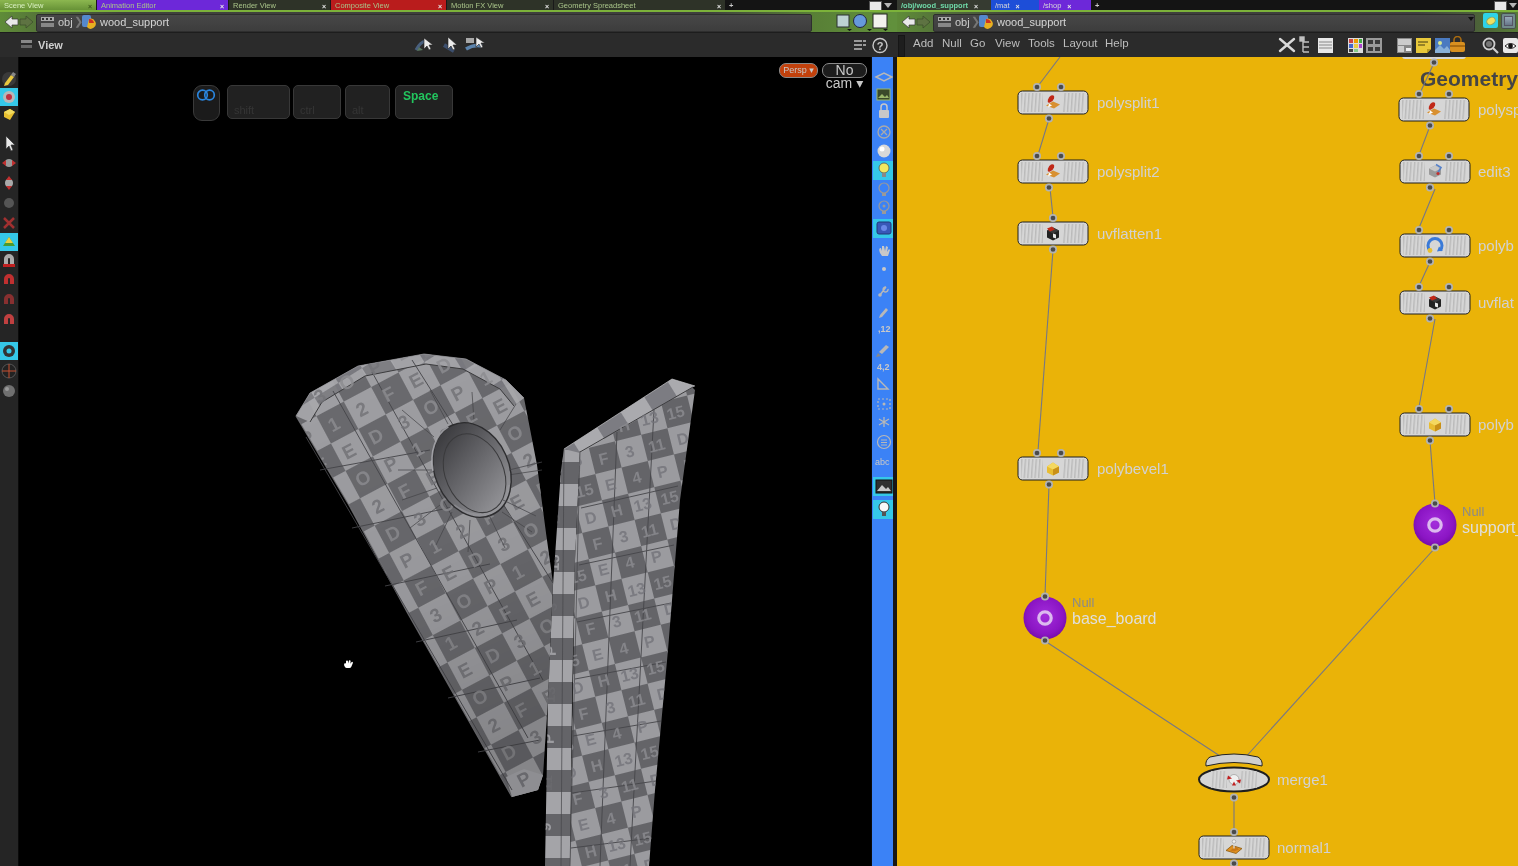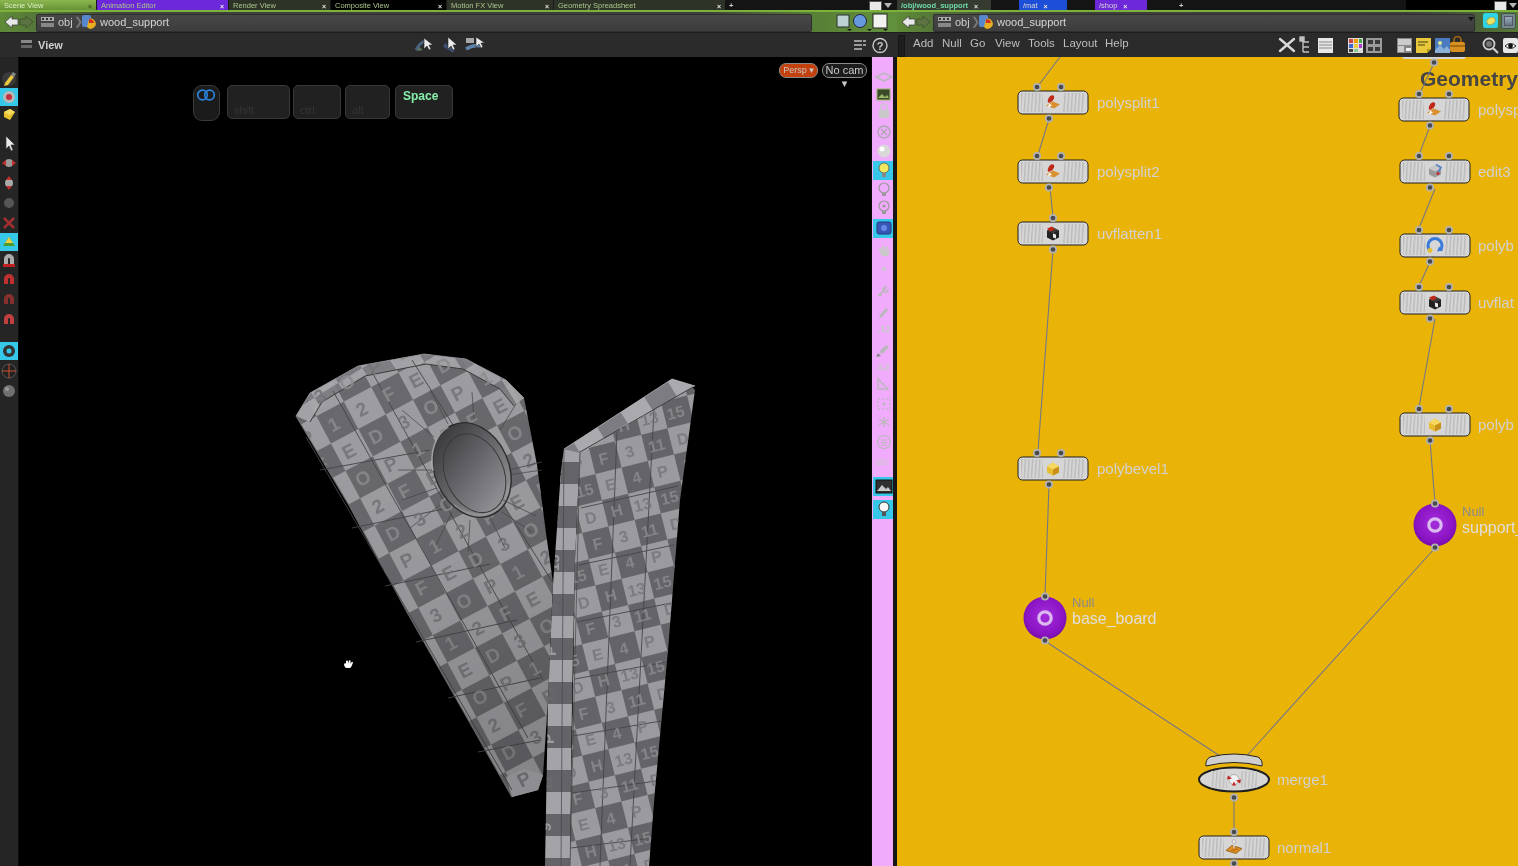--- a/index.html
+++ b/index.html
@@ -13,30 +13,30 @@
 .menutxt{color:#bdbdbd;font-size:11.5px;position:absolute;top:5px;}
 </style>
 </head>
 <body>
 <div id="root">
 
 <div class="abs tabbar" style="left:0;top:0;width:897px;">
   <div class="tab" style="background:linear-gradient(#8cb750,#679237);color:#d8efc0;width:96px;justify-content:space-between;box-sizing:border-box;">Scene View<span class="tx" style="color:#3c5a1c;">×</span></div>
   <div class="tab" style="background:#6d28d9;color:#a9c489;width:132px;justify-content:space-between;box-sizing:border-box;border-left:1px solid #191919;">Animation Editor<span class="tx">×</span></div>
   <div class="tab" style="background:#2e3328;color:#a9c489;width:102px;justify-content:space-between;box-sizing:border-box;border-left:1px solid #191919;">Render View<span class="tx">×</span></div>
-  <div class="tab" style="background:#000000;color:#a9c489;width:116px;justify-content:space-between;box-sizing:border-box;border-left:1px solid #191919;">Composite View<span class="tx">×</span></div>
+  <div class="tab" style="background:#b91c1c;color:#a9c489;width:116px;justify-content:space-between;box-sizing:border-box;border-left:1px solid #191919;">Composite View<span class="tx">×</span></div>
   <div class="tab" style="background:#2e3328;color:#a9c489;width:107px;justify-content:space-between;box-sizing:border-box;border-left:1px solid #191919;">Motion FX View<span class="tx">×</span></div>
   <div class="tab" style="background:#2e3328;color:#a9c489;width:172px;justify-content:space-between;box-sizing:border-box;border-left:1px solid #191919;">Geometry Spreadsheet<span class="tx">×</span></div>
   <div class="tab" style="color:#cccccc;font-weight:bold;">+</div>
 </div>
 
 <div class="abs" style="left:869px;top:1px;width:11px;height:8px;background:#e8e8e8;border:1px solid #555;"></div>
 <div class="abs" style="left:884px;top:3px;width:0;height:0;border-left:4px solid transparent;border-right:4px solid transparent;border-top:5px solid #b5b5b5;"></div>
 
-<div class="abs tabbar" style="left:897px;top:0;width:509px;gap:28px;">
+<div class="abs tabbar" style="left:897px;top:0;width:621px;">
   <div class="tab" style="background:#363b31;color:#6fd9a8;width:86px;font-weight:bold;">/obj/wood_support<span class="tx">×</span></div>
   <div class="tab" style="background:#1d4ed8;color:#d8d8d8;width:40px;">/mat<span class="tx">×</span></div>
   <div class="tab" style="background:#6d28d9;color:#d8d8d8;width:44px;">/shop<span class="tx">×</span></div>
   <div class="tab" style="color:#cccccc;font-weight:bold;">+</div>
 </div>
 <div class="abs" style="left:1494px;top:1px;width:11px;height:8px;background:#e8e8e8;border:1px solid #555;"></div>
 <div class="abs" style="left:1509px;top:3px;width:0;height:0;border-left:4px solid transparent;border-right:4px solid transparent;border-top:5px solid #b5b5b5;"></div>
 
 <div class="abs" style="left:0;top:9.5px;width:1518px;height:2px;background:#7cb23a;"></div>
 
@@ -620,31 +620,31 @@
   </svg>
   <div class="abs" style="left:208px;top:28px;width:61px;height:32px;background:#212121;border:1px solid #383838;border-radius:5px;color:#353535;font-size:11px;">
         <span style="position:absolute;left:6px;bottom:2px;">shift</span>
       </div>
   <div class="abs" style="left:274px;top:28px;width:46px;height:32px;background:#212121;border:1px solid #383838;border-radius:5px;color:#353535;font-size:11px;">
         <span style="position:absolute;left:6px;bottom:2px;">ctrl</span>
       </div>
   <div class="abs" style="left:326px;top:28px;width:43px;height:32px;background:#212121;border:1px solid #383838;border-radius:5px;color:#353535;font-size:11px;">
         <span style="position:absolute;left:6px;bottom:2px;">alt</span>
       </div>
-  <div class="abs" style="left:376px;top:28px;width:56px;height:32px;background:#212121;border:1px solid #383838;border-radius:5px;color:#86efac;font-size:12px;font-weight:bold;">
+  <div class="abs" style="left:376px;top:28px;width:56px;height:32px;background:#212121;border:1px solid #383838;border-radius:5px;color:#22c55e;font-size:12px;font-weight:bold;">
         <span style="position:absolute;left:7px;top:3px;">Space</span>
       </div>
   
   <div class="abs" style="left:760px;top:6px;width:37px;height:13px;border:1px solid #8a8a8a;border-radius:7px;background:#c2410c;color:#c8c8c8;font-size:9px;text-align:center;line-height:13px;">Persp ▾</div>
-  <div class="abs" style="left:803px;top:6px;width:43px;height:13px;border:1px solid #8a8a8a;border-radius:7px;background:#1c1c1c;color:#c8c8c8;font-size:11px;text-align:center;line-height:13px;">No cam ▾</div>
+  <div class="abs" style="left:803px;top:6px;width:43px;height:13px;border:1px solid #8a8a8a;border-radius:7px;background:#1c1c1c;color:#c8c8c8;font-size:14px;text-align:center;line-height:13px;">No cam ▾</div>
 </div>
 
 <div id="overlays"></div>
 
-<div class="abs" style="left:871px;top:57px;width:22px;height:809px;background:#f0abfc;border-left:1px solid #0a0a0a;" id="dispstrip">
+<div class="abs" style="left:871px;top:57px;width:22px;height:809px;background:#3b82f6;border-left:1px solid #0a0a0a;" id="dispstrip">
 <svg width="24" height="480">
 
  <path d="M4 20 l8 -4 l8 4 l-8 4 z" fill="none" stroke="#b8b8b8" stroke-width="1.5"></path>
 
  <rect x="5" y="32" width="13" height="11" fill="#3a4a2a" stroke="#9ab86a" stroke-width="1"></rect>
         <path d="M6 41 l4 -4 l3 3 l2 -2 l2 3 z" fill="#9ab86a"></path>
 
  <rect x="7" y="53" width="10" height="8" rx="1" fill="#c8c8c8"></rect>
         <path d="M9 53 v-3 a3 3 0 0 1 6 0 v3" fill="none" stroke="#c8c8c8" stroke-width="1.5"></path>
 

